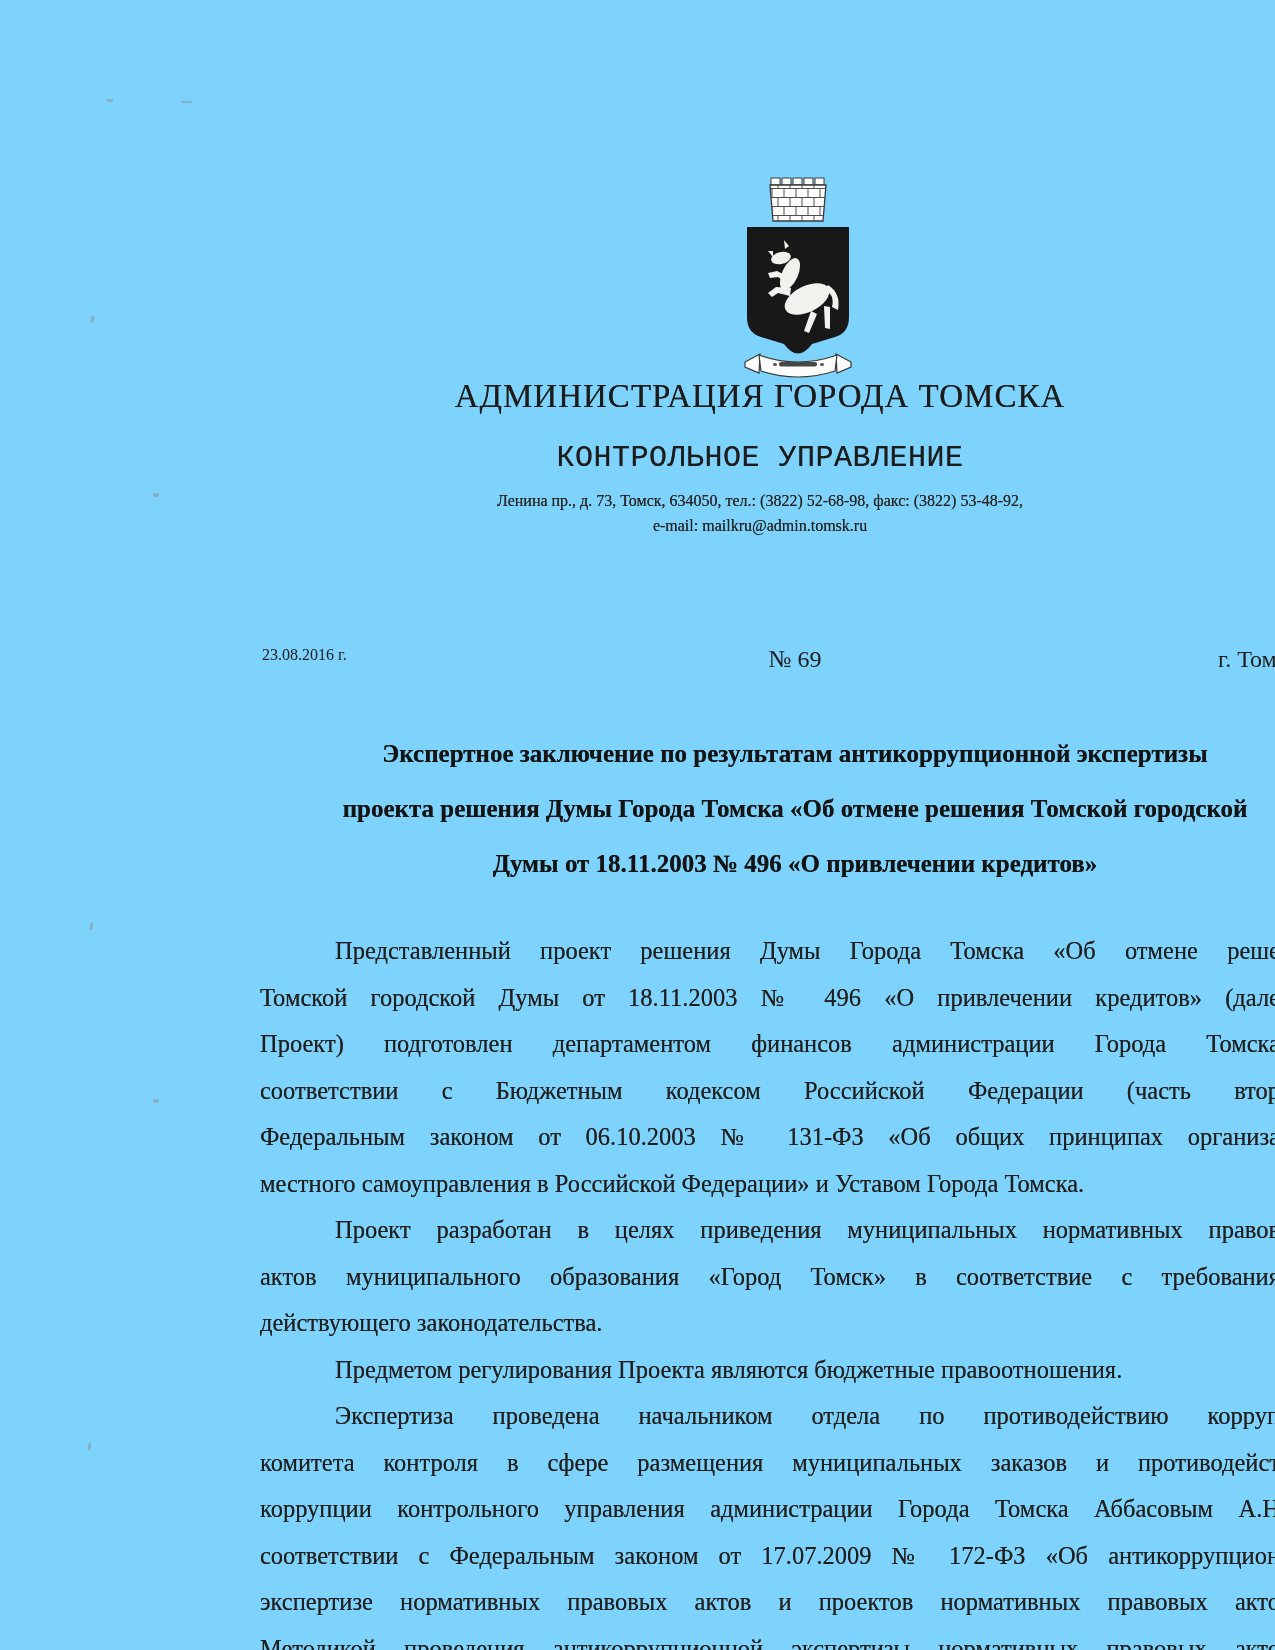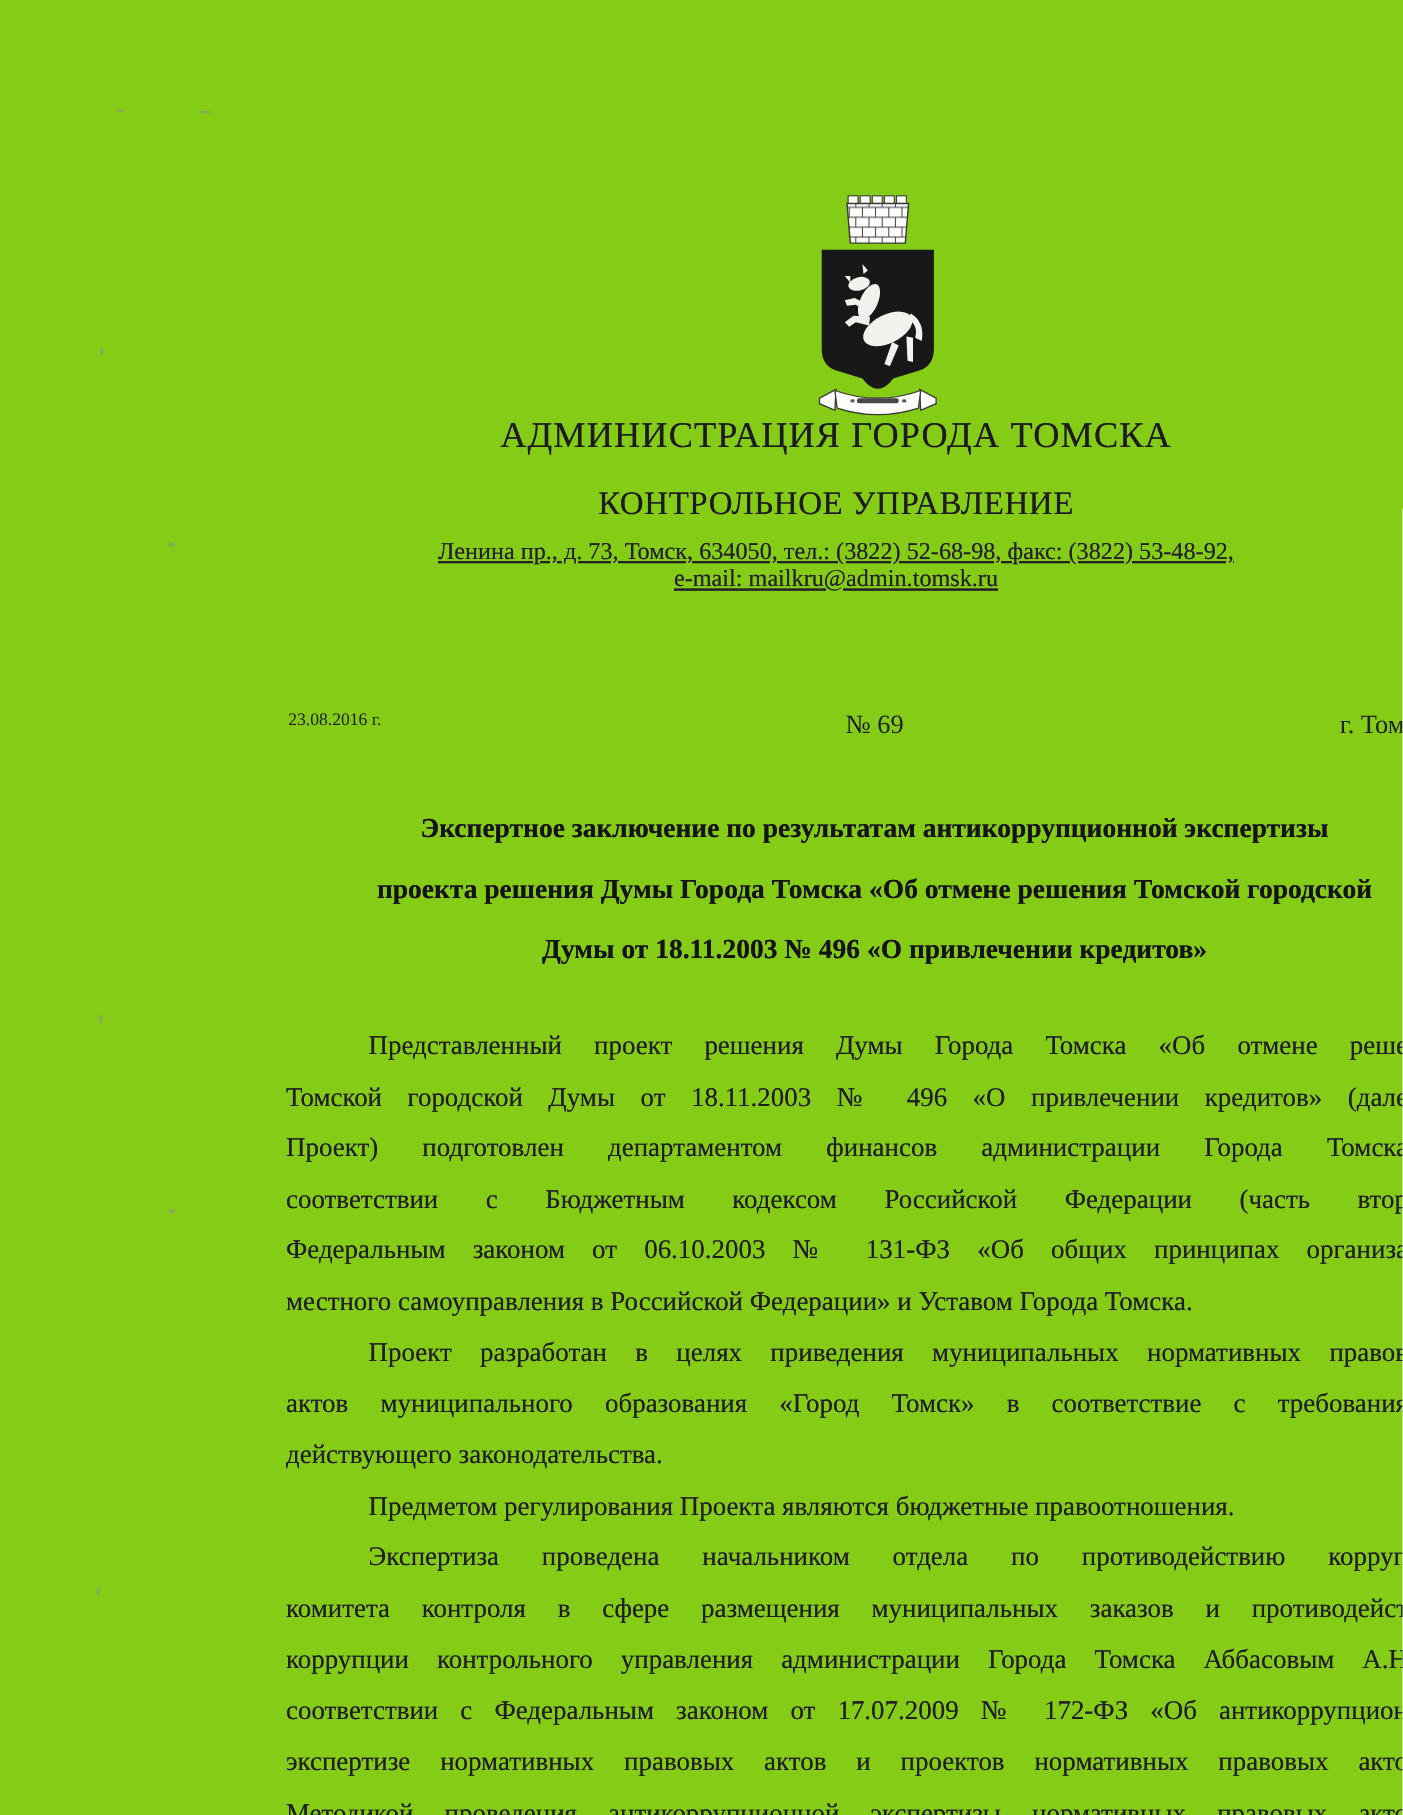--- a/index.html
+++ b/index.html
@@ -1,40 +1,39 @@
 <!DOCTYPE html>
 <html><head>
 <meta charset="utf-8">
 <style>
   html,body{margin:0;padding:0;background:#ffffff;}
   .page{
     position:relative;
     width:1275px;height:1650px;
-    background:#84cc16;
+    background:#7dd3fc;
     overflow:hidden;
     font-family:"Liberation Serif","DejaVu Serif",serif;
     color:#202020;
   }
   
   .emblem{position:absolute;left:733px;top:175px;width:130px;height:210px;}
   .org-line{
     position:absolute;left:260px;top:376px;width:1000px;
     text-align:center;font-size:33px;line-height:40px;letter-spacing:1px;
     color:#1c1c1c;white-space:nowrap;text-shadow:0 0 .6px #3c3c3c;
   }
   .dept-line{
     position:absolute;left:260px;top:440px;width:1000px;
     text-align:center;font-size:30px;line-height:36px;letter-spacing:.5px;
-    color:#1c1c1c;white-space:nowrap;text-shadow:0 0 .6px #3c3c3c;
+    color:#1c1c1c;white-space:nowrap;text-shadow:0 0 .6px #3c3c3c;font-family:Liberation Mono, monospace;
   }
   .addr-line{
     position:absolute;left:260px;width:1000px;text-align:center;
-    font-size:22px;line-height:24px;color:#232323;white-space:nowrap;
+    font-size:16px;line-height:24px;color:#232323;white-space:nowrap;
     text-shadow:0 0 .4px #4a4a4a;
-    text-decoration:underline;
   }
   .addr1{top:489px;}
   .addr2{top:514px;}
   
   .ref-date{position:absolute;left:262px;top:646px;font-size:16px;white-space:nowrap;}
   .ref-num{position:absolute;left:260px;top:646px;width:1070px;text-align:center;font-size:24px;white-space:nowrap;}
   .ref-city{position:absolute;left:1218px;top:646px;font-size:24px;white-space:nowrap;}
   
   .title-block{position:absolute;left:260px;top:726px;width:1070px;}
   .tline{

